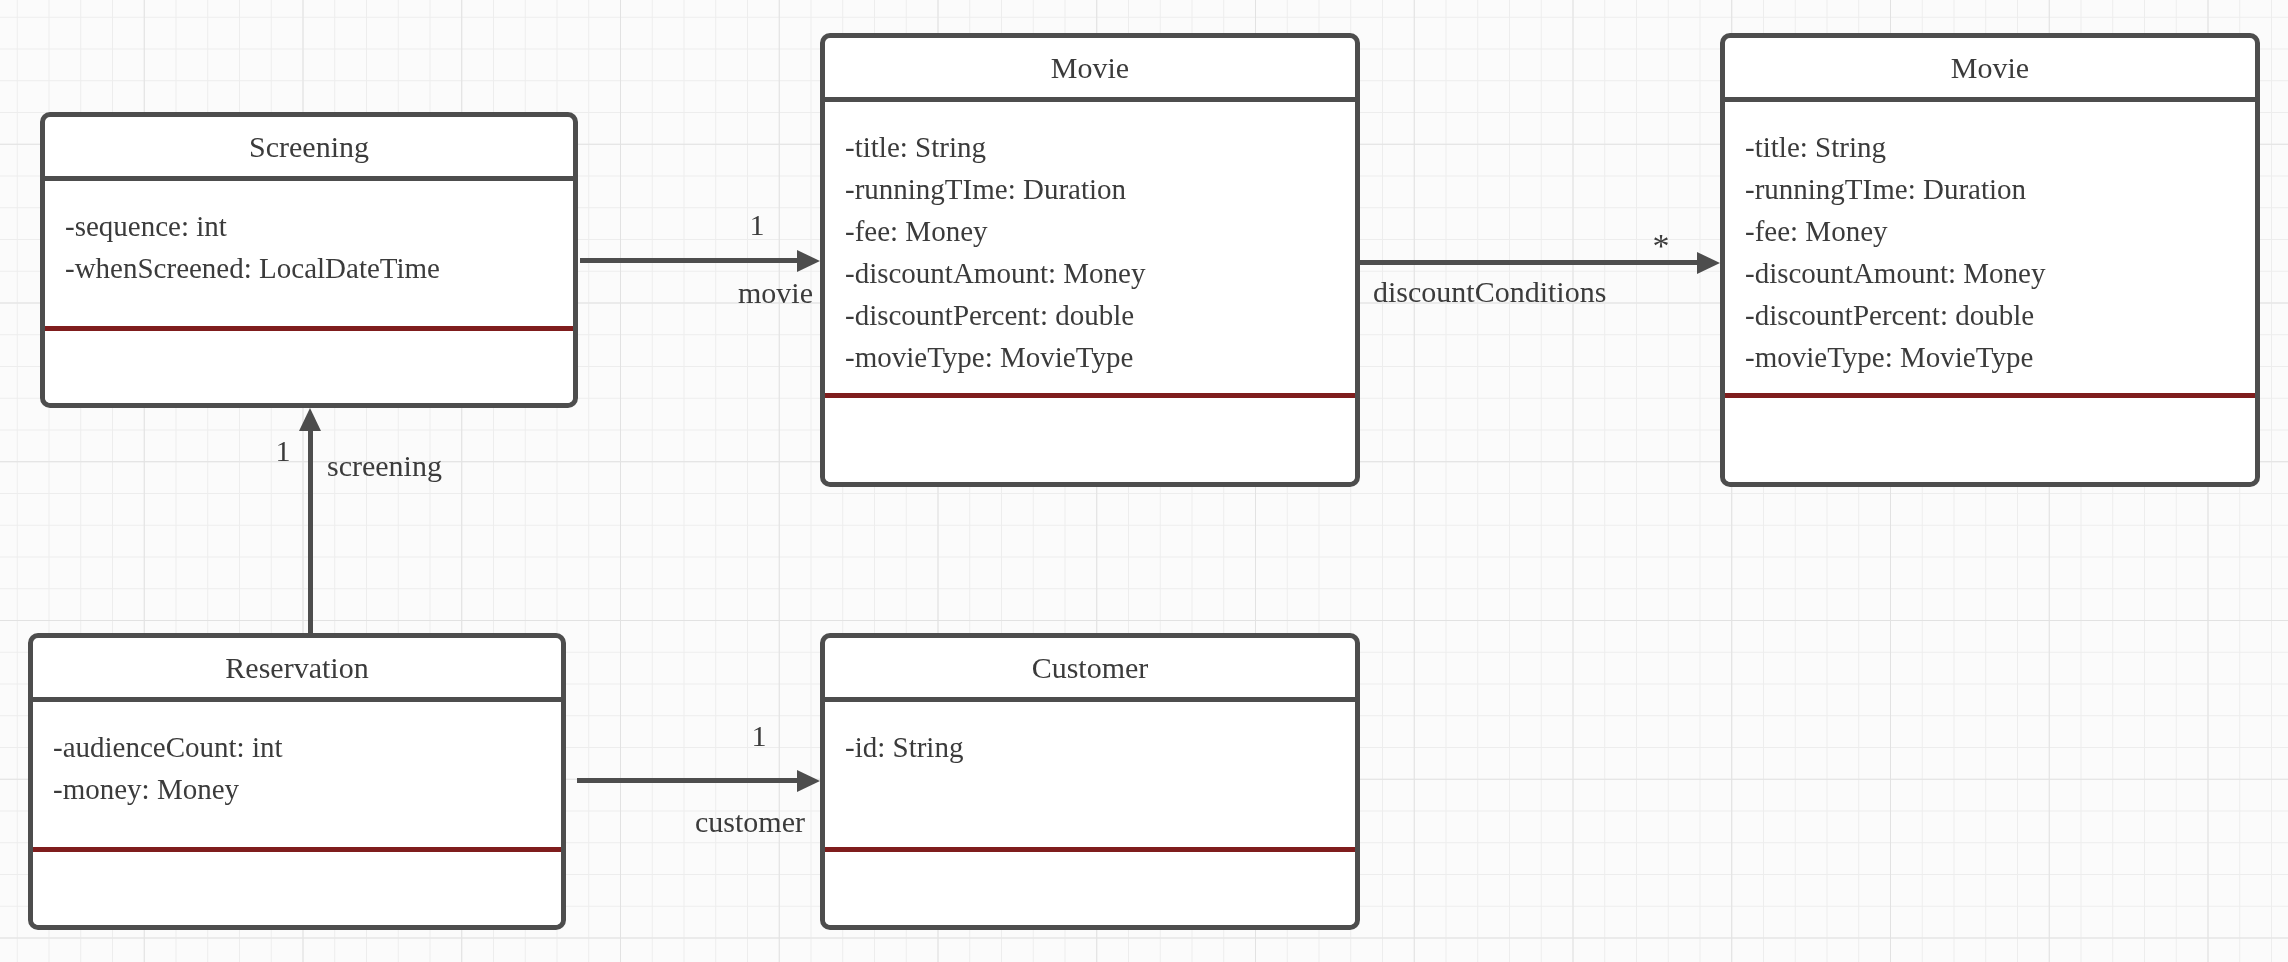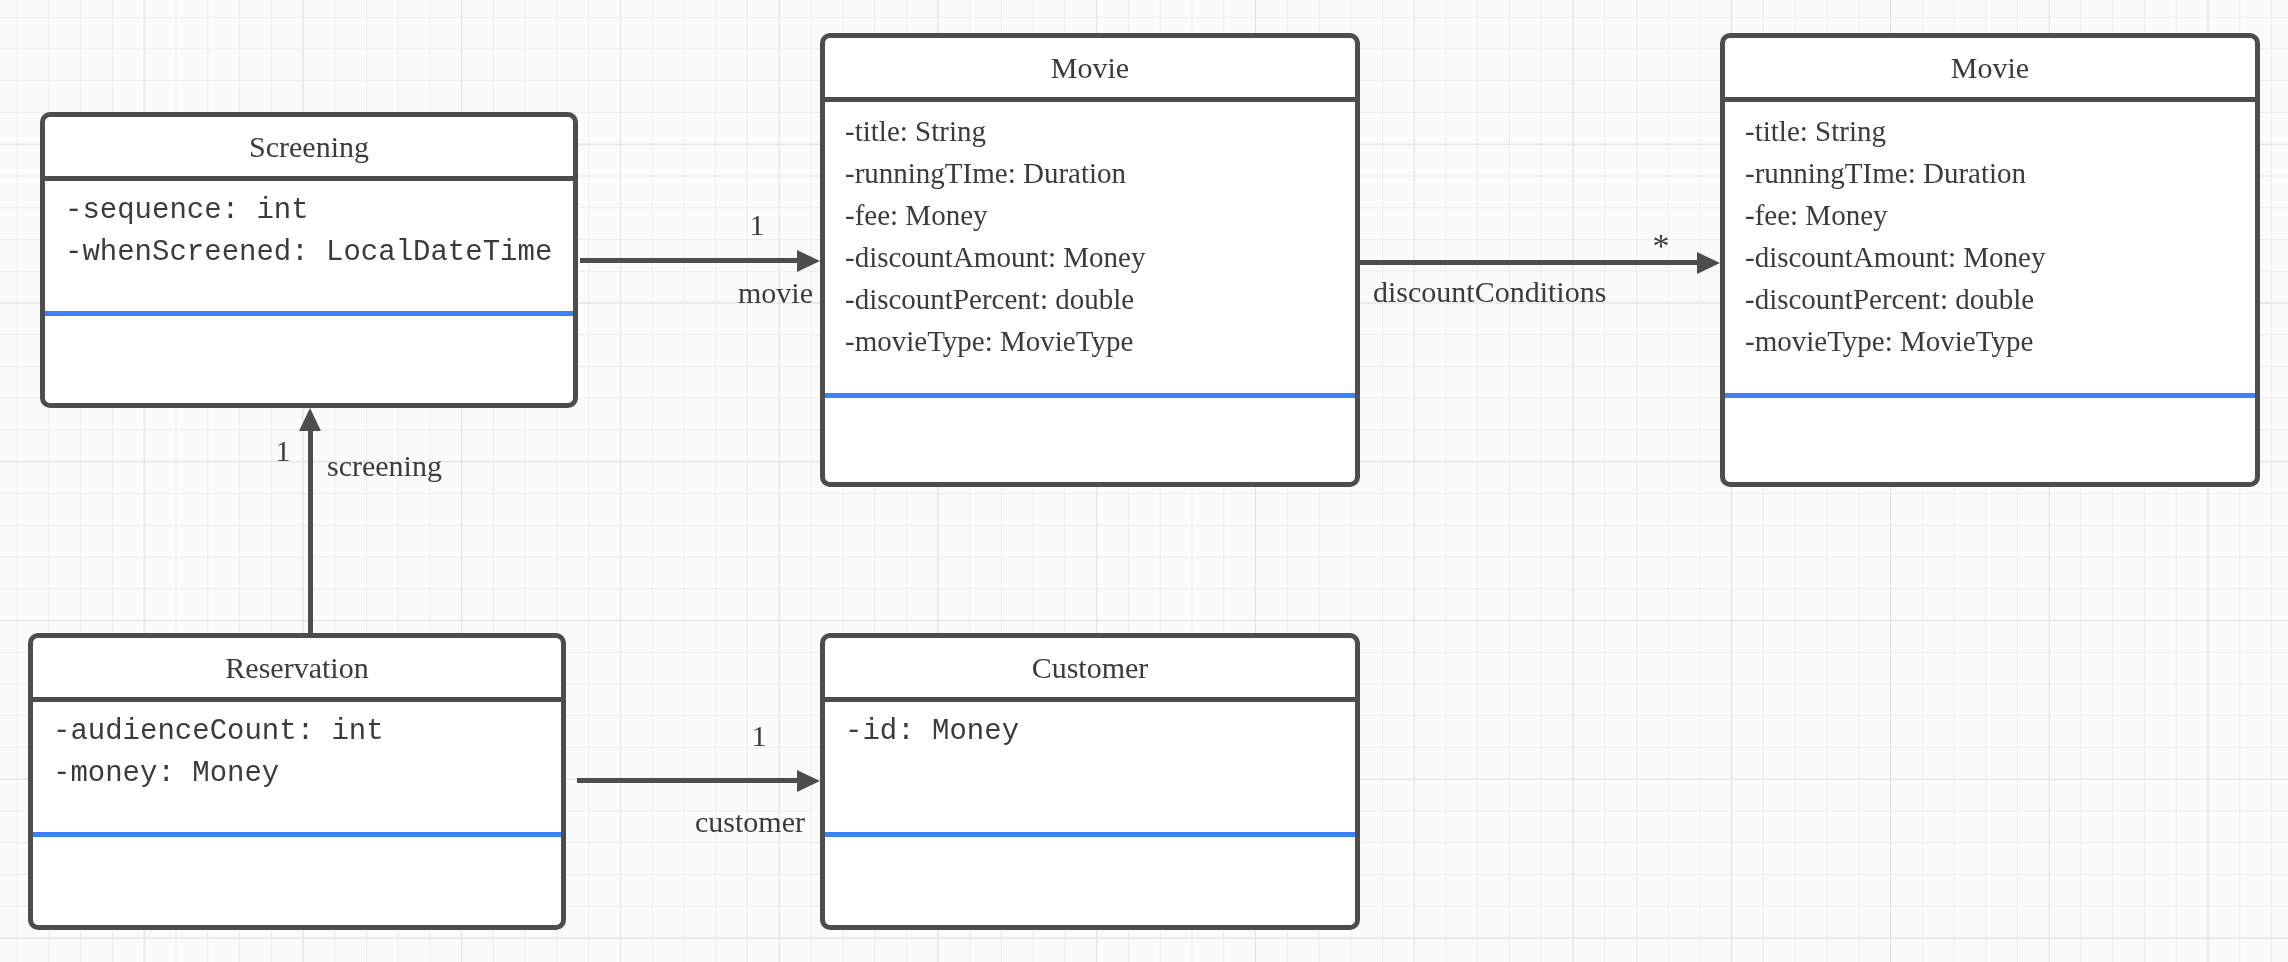--- a/index.html
+++ b/index.html
@@ -35,25 +35,25 @@
     flex: none;
     border-bottom: 5px solid #4d4d4d;
     display: flex;
     align-items: center;
     justify-content: center;
     font-size: 30px;
   }
   .c-attrs {
     box-sizing: border-box;
     flex: none;
-    border-bottom: 5px solid #3b82f6;
-    padding: 8px 10px 0 20px;
+    border-bottom: 5px solid #7f1d1d;
+    padding: 24px 10px 0 20px;
     overflow: hidden;
   }
-  .attrs-2 { height: 135px; font-family: Liberation Mono, monospace; }
+  .attrs-2 { height: 150px; }
   .attrs-6 { height: 296px; }
   .attr {
     height: 42px;
     display: flex;
     align-items: center;
     font-size: 29px;
     white-space: nowrap;
   }
   .c-methods { flex: 1 1 auto; background: #ffffff; border-radius: 0 0 6px 6px; }
 
@@ -117,21 +117,21 @@
     <div class="c-attrs attrs-2">
       <div class="attr">-audienceCount: int</div>
       <div class="attr">-money: Money</div>
     </div>
     <div class="c-methods"></div>
   </div>
 
   <div class="uml-class" style="left:820px; top:633px; width:540px; height:297px;">
     <div class="c-title">Customer</div>
     <div class="c-attrs attrs-2">
-      <div class="attr">-id: Money</div>
+      <div class="attr">-id: String</div>
     </div>
     <div class="c-methods"></div>
   </div>
 
   <div class="edge-line" style="left:580px; top:258px; width:220px; height:5px;"></div>
   <div class="edge-head head-right" style="left:797px; top:250px;"></div>
   <div class="mult-label" style="left:722px; top:203px; width:70px;">1</div>
   <div class="edge-label" style="left:613px; top:271px; width:200px; text-align:right;">movie</div>
 
   <div class="edge-line" style="left:1360px; top:260px; width:340px; height:5px;"></div>

